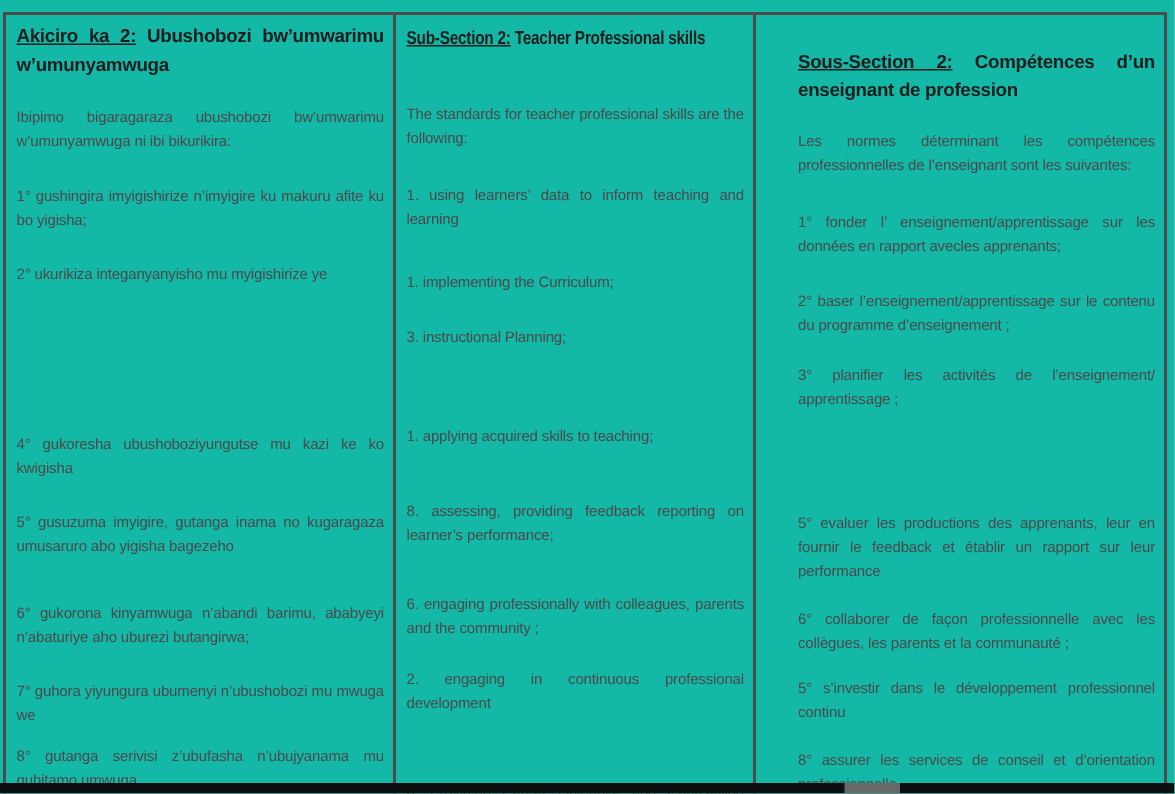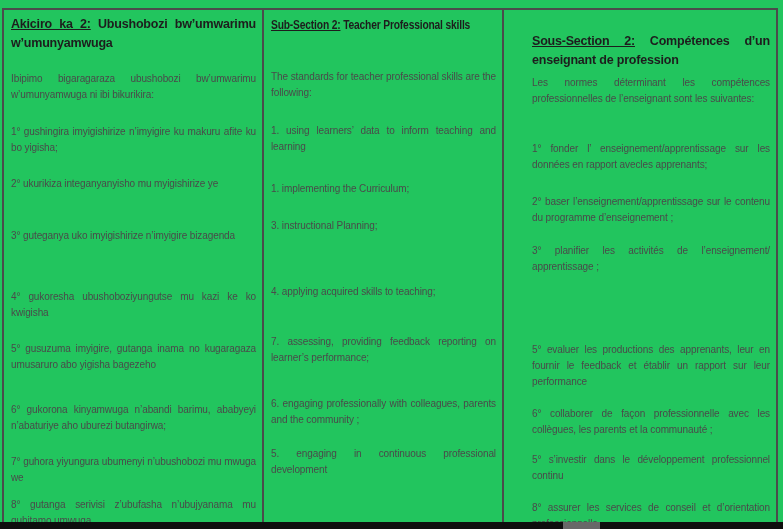--- a/index.html
+++ b/index.html
@@ -5,21 +5,21 @@
   html, body { margin: 0; padding: 0; }
   body {
     width: 783px; height: 529px;
     background: #ffffff;
     font-family: "Liberation Sans", "DejaVu Sans", sans-serif;
     overflow: hidden;
   }
   .screen {
     position: relative;
     width: 783px; height: 529px;
-    background: #22c55e;
+    background: #14b8a6;
     overflow: hidden;
   }
   .table-frame {
     position: absolute;
     left: 2px; top: 8px;
     width: 776px; height: 521px;
     box-sizing: border-box;
     border-top: 2px solid #4b4b4b;
     border-left: 2px solid #4b4b4b;
     border-right: 2px solid #4b4b4b;
@@ -75,50 +75,49 @@
   <div class="table-frame">
 
     <div class="cell c1">
       <div class="para hdr" style="top:5px">
         <span class="lead">Akiciro ka 2:</span>
         <span>Ubushobozi bw’umwarimu w’umunyamwuga</span>
       </div>
       <div class="para" style="top:61px">Ibipimo bigaragaraza ubushobozi bw’umwarimu w’umunyamwuga ni ibi bikurikira:</div>
       <div class="para" style="top:114px">1° gushingira imyigishirize n’imyigire ku makuru afite ku bo yigisha;</div>
       <div class="para" style="top:166px">2° ukurikiza integanyanyisho mu myigishirize ye</div>
-      <div class="para" style="top:218px">3° guteganya uko imyigishirize n’imyigire bizagenda</div>
       <div class="para" style="top:279px">4° gukoresha ubushoboziyungutse mu kazi ke ko kwigisha</div>
       <div class="para" style="top:331px">5° gusuzuma imyigire, gutanga inama no kugaragaza umusaruro abo yigisha bagezeho</div>
       <div class="para" style="top:392px">6° gukorona kinyamwuga n’abandi barimu, ababyeyi n’abaturiye aho uburezi butangirwa;</div>
       <div class="para" style="top:444px">7° guhora yiyungura ubumenyi n’ubushobozi mu mwuga we</div>
       <div class="para" style="top:487px">8° gutanga serivisi z’ubufasha n’ubujyanama mu guhitamo umwuga</div>
     </div>
 
     <div class="cell c2">
       <div class="para hdr squeeze" style="top:6px">
         <span class="lead">Sub-Section 2:</span>
         <span>Teacher Professional skills</span>
       </div>
       <div class="para" style="top:59px">The standards for teacher professional skills are the following:</div>
       <div class="para" style="top:113px">1. using learners’ data to inform teaching and learning</div>
       <div class="para" style="top:171px">1. implementing the Curriculum;</div>
       <div class="para" style="top:208px">3.  instructional Planning;</div>
-      <div class="para" style="top:274px">4. applying acquired skills to teaching;</div>
-      <div class="para" style="top:324px">7.  assessing, providing feedback reporting on learner’s performance;</div>
+      <div class="para" style="top:274px">1. applying acquired skills to teaching;</div>
+      <div class="para" style="top:324px">8.  assessing, providing feedback reporting on learner’s performance;</div>
       <div class="para" style="top:386px">6.  engaging professionally with colleagues, parents and the community ;</div>
-      <div class="para" style="top:436px">5.  engaging in continuous professional development</div>
+      <div class="para" style="top:436px">2.  engaging in continuous professional development</div>
       <div class="para" style="top:511px">8. Providing Career Guidance and Counselling Services</div>
     </div>
 
     <div class="cell c3">
       <div class="para hdr" style="top:5px">
         <span class="lead">Sous-Section 2:</span>
         <span>Compétences d’un enseignant de profession</span>
       </div>
-      <div class="para" style="top:48px">Les normes déterminant les compétences professionnelles de l’enseignant sont les suivantes:</div>
+      <div class="para" style="top:60px">Les normes déterminant les compétences professionnelles de l’enseignant sont les suivantes:</div>
       <div class="para" style="top:114px">1° fonder l’ enseignement/apprentissage sur les données en rapport avecles apprenants;</div>
       <div class="para" style="top:167px">2° baser l’enseignement/apprentissage sur le contenu du programme d’enseignement ;</div>
       <div class="para" style="top:216px">3° planifier les activités de l’enseignement/ apprentissage ;</div>
       <div class="para" style="top:315px">5° evaluer les productions des apprenants, leur en fournir le feedback et établir  un rapport sur leur performance</div>
       <div class="para" style="top:379px">6° collaborer de façon professionnelle avec les collègues, les parents et la communauté ;</div>
       <div class="para" style="top:425px">5° s’investir dans le développement professionnel continu</div>
       <div class="para" style="top:473px">8° assurer les services de conseil et d’orientation professionnelle</div>
     </div>
 
   </div>

